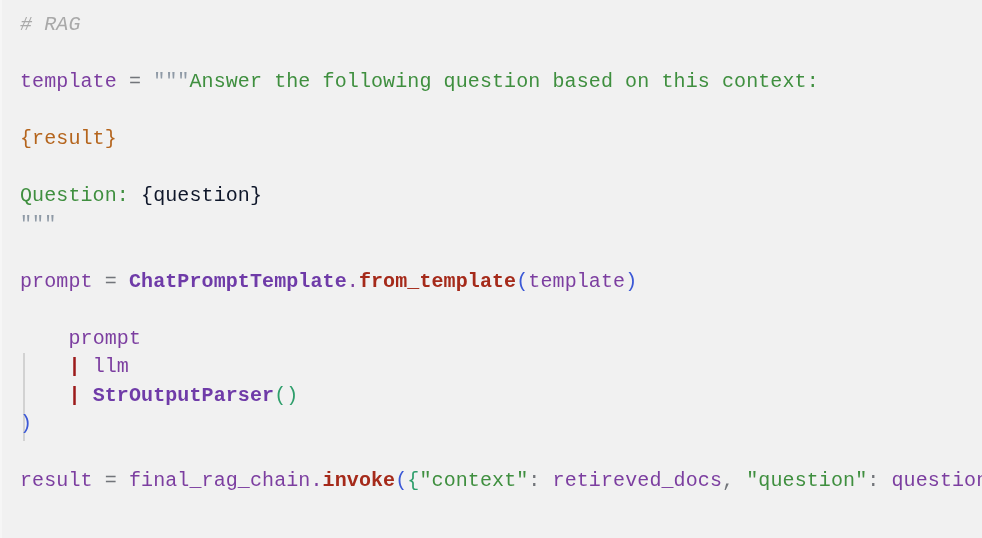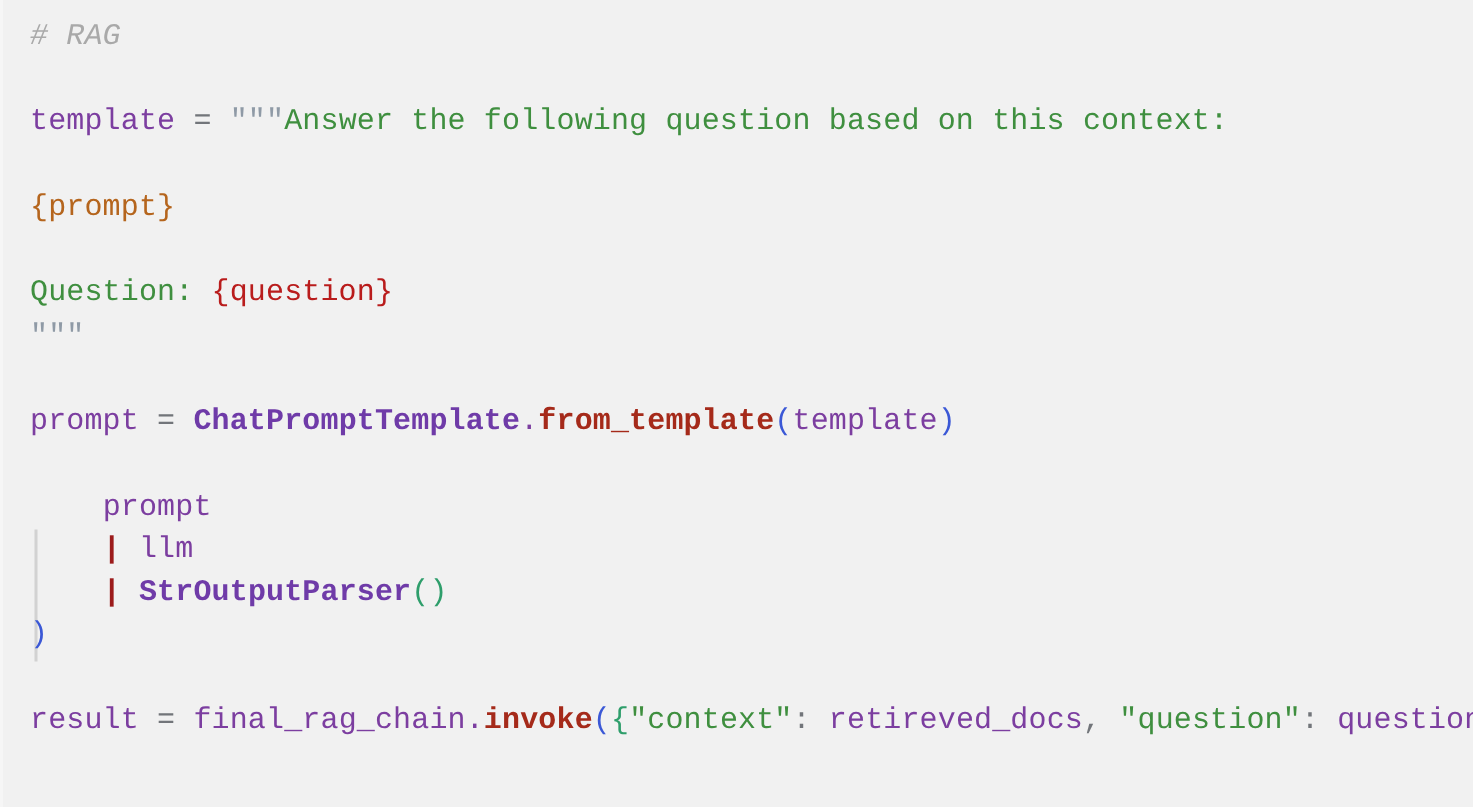--- a/index.html
+++ b/index.html
@@ -77,25 +77,25 @@
   <div class="code-lines">
 
     <div class="line"><span class="tok-comment" style="color: rgb(169, 169, 169);"># RAG</span></div>
 
     <div class="line blank">&nbsp;</div>
 
     <div class="line"><span class="tok-var" style="color: rgb(124, 62, 160);">template</span><span class="tok-op" style="color: rgb(114, 117, 122);"> = </span><span class="tok-quote" style="color: rgb(143, 154, 166);">"""</span><span class="tok-str" style="color: rgb(63, 143, 63); text-align: right;">Answer the following question based on this context:</span></div>
 
     <div class="line blank">&nbsp;</div>
 
-    <div class="line"><span class="tok-fmt" style="color: rgb(181, 101, 29);">{prompt}</span></div>
+    <div class="line"><span class="tok-fmt" style="color: rgb(181, 101, 29);">{result}</span></div>
 
     <div class="line blank">&nbsp;</div>
 
-    <div class="line"><span class="tok-str" style="color: rgb(63, 143, 63);">Question: </span><span class="tok-fmt" style="color: #b91c1c;">{question}</span></div>
+    <div class="line"><span class="tok-str" style="color: rgb(63, 143, 63);">Question: </span><span class="tok-fmt" style="color: #0f172a;">{question}</span></div>
 
     <div class="line"><span class="tok-quote" style="color: rgb(143, 154, 166);">"""</span></div>
 
     <div class="line blank">&nbsp;</div>
 
     <div class="line"><span class="tok-var" style="color: rgb(124, 62, 160);">prompt</span><span class="tok-op" style="color: rgb(114, 117, 122);"> = </span><span class="tok-class" style="color: rgb(111, 59, 168);">ChatPromptTemplate</span><span class="tok-var" style="color: rgb(124, 62, 160);">.</span><span class="tok-method" style="color: rgb(165, 42, 26);">from_template</span><span class="tok-paren" style="color: rgb(59, 88, 214);">(</span><span class="tok-var" style="color: rgb(124, 62, 160);">template</span><span class="tok-paren" style="color: rgb(59, 88, 214);">)</span></div>
 
     <div class="line blank">&nbsp;</div>
 
 

